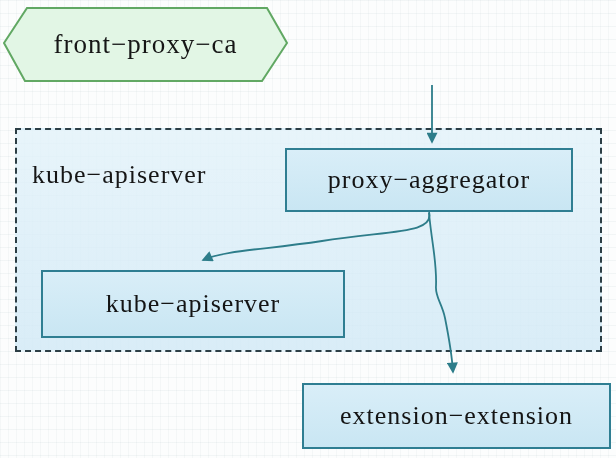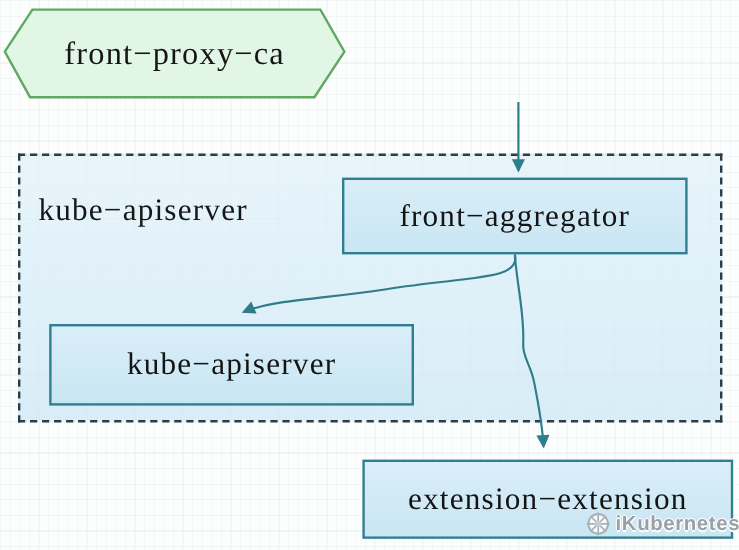--- a/index.html
+++ b/index.html
@@ -69,21 +69,21 @@
     <polygon points="4,43 27,8 267,8 287,43 262,81 25,81" fill="#e2f6e5" stroke="#61a863" stroke-width="2"></polygon>
   </svg>
 
   <div class="hex-label">front−proxy−ca</div>
 
   <div class="dashed-container">
     <div class="container-label">kube−apiserver</div>
   </div>
 
   <div class="node node-aggregator">
-    <span>front−aggregator</span>
+    <span>proxy−aggregator</span>
   </div>
 
   <div class="node node-apiserver">
     <span>kube−apiserver</span>
   </div>
 
   <div class="node node-extension">
     <span>extension−extension</span>
   </div>
 
@@ -94,27 +94,14 @@
       </marker>
     </defs>
 
     <path d="M432,85 L432,142" fill="none" stroke="#2d7d8a" stroke-width="1.8" marker-end="url(#arrowhead)"></path>
 
     <path d="M429,212 C435,234 390,230 322,241 C262,250 226,250 203,260" fill="none" stroke="#2d7d8a" stroke-width="1.8" marker-end="url(#arrowhead)"></path>
 
     <path d="M429,213 C432,245 437,262 436,286 C435,297 442,303 445,318 C449,338 452,356 453,372" fill="none" stroke="#2d7d8a" stroke-width="1.8" marker-end="url(#arrowhead)"></path>
   </svg>
 
-  <div class="watermark">
-    <svg width="21" height="21" viewBox="0 0 21 21" aria-hidden="true">
-      <circle cx="10.5" cy="10.5" r="8.2" fill="rgba(255,255,255,0.85)" stroke="#aab0b5" stroke-width="1.6"></circle>
-      <g stroke="#aab0b5" stroke-width="1.4">
-        <line x1="10.5" y1="1" x2="10.5" y2="20"></line>
-        <line x1="1" y1="10.5" x2="20" y2="10.5"></line>
-        <line x1="4" y1="4" x2="17" y2="17"></line>
-        <line x1="17" y1="4" x2="4" y2="17"></line>
-      </g>
-      <circle cx="10.5" cy="10.5" r="2.6" fill="#c9cdd1"></circle>
-    </svg>
-    <span class="watermark-text">iKubernetes</span>
-  </div>
 
 </div>
 
 </body></html>

